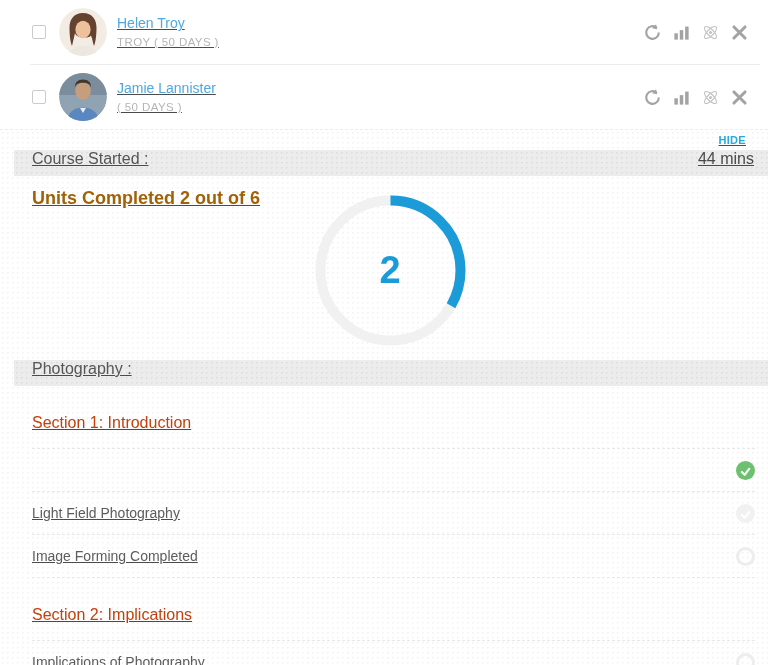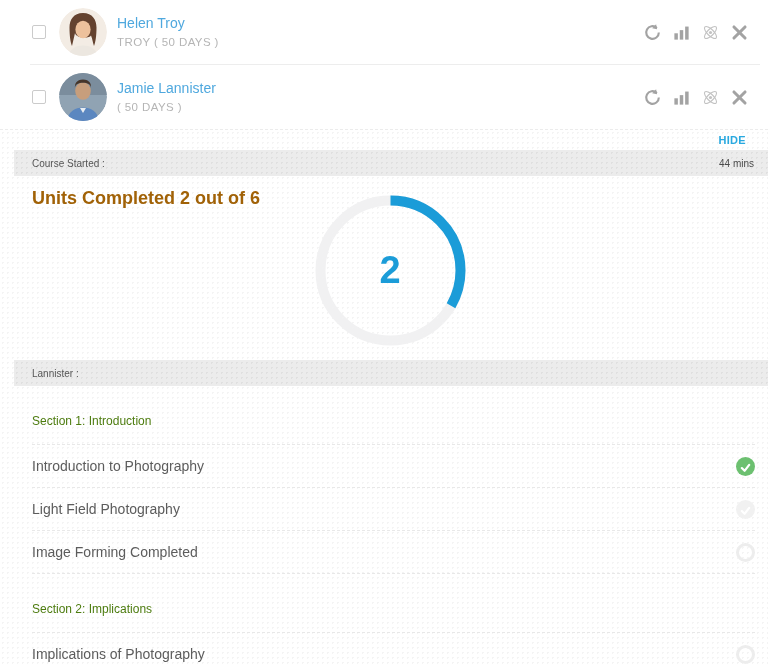--- a/index.html
+++ b/index.html
@@ -4,21 +4,21 @@
 <style>
   * { box-sizing: border-box; margin: 0; padding: 0; }
   html, body { width: 768px; height: 665px; overflow: hidden; }
   body {
     font-family: "Liberation Sans", "DejaVu Sans", sans-serif;
     background-color: #ffffff;
     background-image: radial-gradient(#f4f4f4 1px, rgba(255,255,255,0) 1px);
     background-size: 5px 5px;
     color: var(--text, #4b4b4b);
   }
-  .page { width: 768px; height: 471px; }
+  .page { width: 768px; height: 471px; text-decoration: underline; }
 
   
   .user-row {
     height: 64px; display: flex; align-items: center;
     padding-left: 32px; background: #fff;
   }
   .row-divider { border-top: 1px solid #ededed; margin: 0 8px 0 30px; }
   .row-divider.wide { margin: 0 0 0 0; border-top: 1px dashed #ececec; }
   .cb {
     width: 14px; height: 14px; appearance: none; -webkit-appearance: none;
@@ -48,42 +48,42 @@
     color: var(--hide-blue, #29a9e0); font-size: 11px; font-weight: bold;
     text-decoration: none; letter-spacing: .3px; cursor: pointer;
   }
 
   
   .bar {
     margin-left: 14px; height: 26px;
     background-color: var(--bar-bg, #ececec);
     background-image: radial-gradient(#e0e0e0 1px, rgba(0,0,0,0) 1px);
     background-size: 5px 5px;
-    display: flex; align-items: center; justify-content: space-between;
+    display: flex; align-items: flex-start; justify-content: space-between;
     padding: 0 14px 0 18px;
-    font-size: 10px; color: #555; gap: 28px;
+    font-size: 16px; color: #555; gap: 28px;
   }
   .bar .bar-value { color: #4a4a4a; }
 
   
   .units-label { margin: 12px 11px 0 32px; font-size: 18px; font-weight: bold; color: #a16207; }
   .progress-wrap { margin-top: -16px; height: 158px; display: flex; justify-content: center; }
   .progress-ring { position: relative; width: 155px; height: 155px; transform: translateX(6px); }
   .progress-ring svg { width: 155px; height: 155px; transform: rotate(-90deg); }
   .progress-num {
     position: absolute; inset: 0; display: flex; align-items: center; justify-content: center;
     font-size: 38px; font-weight: bold; color: var(--progress-blue, #1b9cd8);
   }
 
   
   .curriculum-bar { margin-top: 9px; }
   .curriculum { margin: 0 13px 0 32px; }
   .crow { display: flex; align-items: center; border-top: 1px dashed #e8e8e8; }
   .crow.no-line { border-top: none; }
-  .crow.section { padding: 28px 0 16px; font-size: 12px; color: #4d7c0f; }
+  .crow.section { padding: 28px 0 16px; font-size: 16px; color: #c2410c; }
   .crow.item { height: 43px; font-size: 14px; color: #5c5c5c; }
   .crow .status { margin-left: auto; }
 
   .status {
     width: 19px; height: 19px; border-radius: 50%;
     display: flex; align-items: center; justify-content: center; flex: 0 0 auto;
   }
   .status svg { width: 11px; height: 11px; display: block; }
   .status-completed { background: var(--green, #6cc070); color: #fff; }
   .status-completed-muted { background: #f1f1f1; color: #fff; }
@@ -216,31 +216,30 @@
     <div class="progress-ring">
       <svg viewBox="0 0 155 155">
         <circle cx="77.5" cy="77.5" r="70" fill="none" stroke="#f1f1f2" stroke-width="10"></circle>
         <circle cx="77.5" cy="77.5" r="70" fill="none" stroke="#1b9cd8" stroke-width="10" stroke-dasharray="146.60765716752368 439.822971502571"></circle>
       </svg>
       <div class="progress-num">2</div>
     </div>
   </div>
 
   <div class="bar curriculum-bar">
-    <span>Lannister :</span>
+    <span>Photography :</span>
   </div>
 
   <div class="curriculum">
 
     <div class="crow section no-line">
       <span>Section 1: Introduction</span>
     </div>
 
     <div class="crow item">
-      <span>Introduction to Photography</span>
       <span class="status status-completed">
         <svg viewBox="0 0 12 9">
             <use href="#ic-check"></use>
           </svg>
       </span>
     </div>
 
     <div class="crow item">
       <span>Light Field Photography</span>
       <span class="status status-completed-muted">

